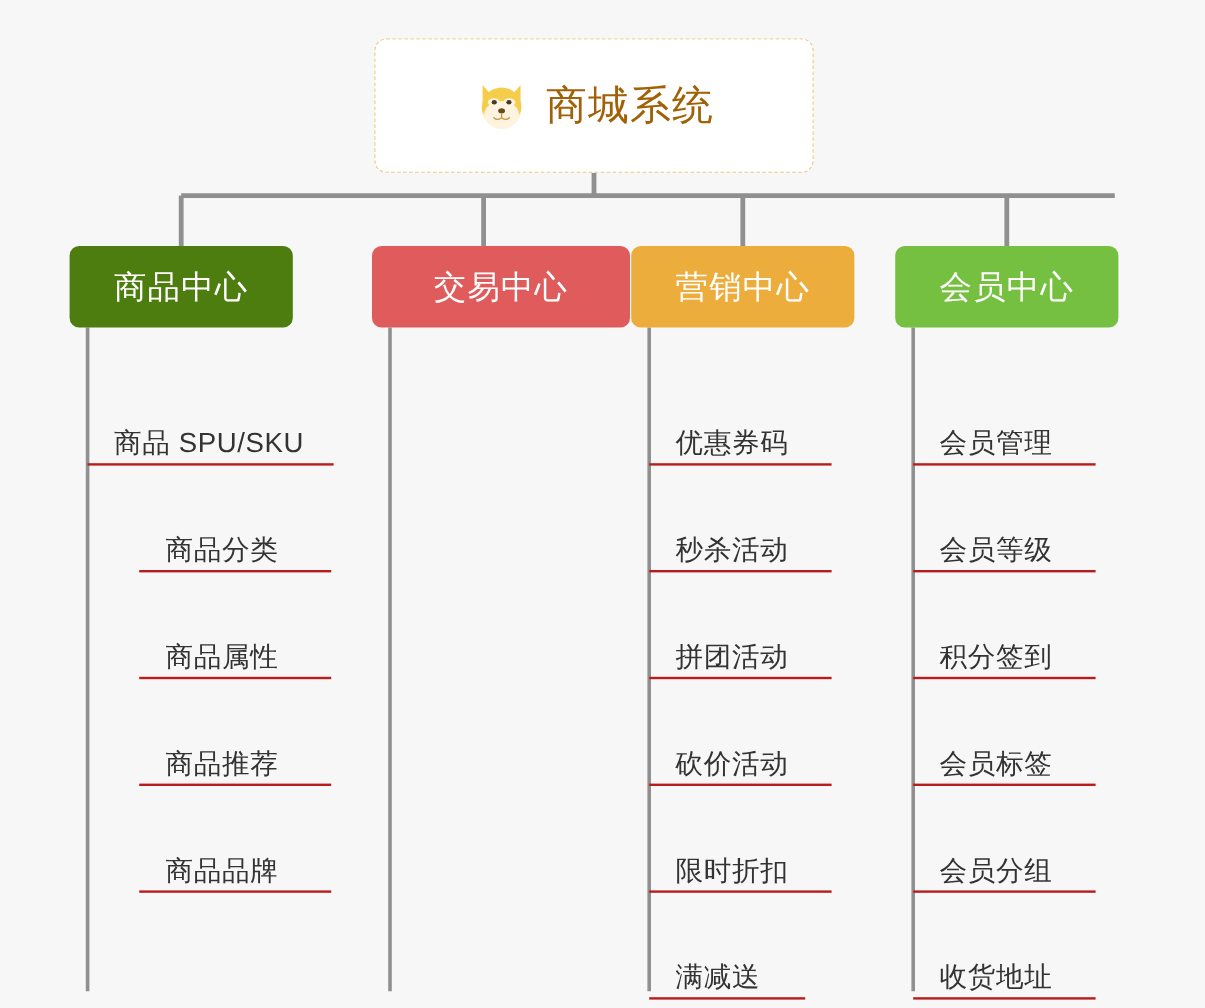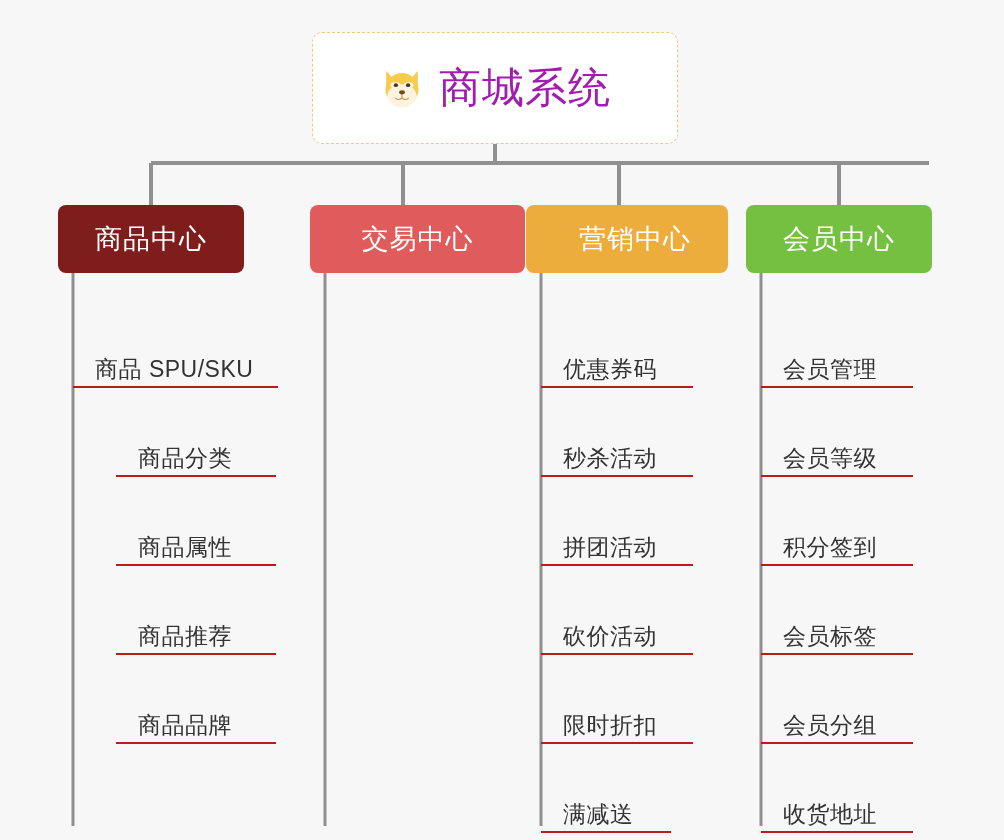--- a/index.html
+++ b/index.html
@@ -36,23 +36,23 @@
     justify-content: center;
     gap: 14px;
   }
   .root-emoji {
     width: 46px;
     height: 46px;
     position: relative;
     flex: 0 0 auto;
   }
   .root-title {
-    font-size: 42px;
+    font-size: 34px;
     line-height: 1;
-    color: #a21caf;
+    color: #a16207;
     letter-spacing: 1px;
     white-space: nowrap;
   }
 
   
   #connectors {
     position: absolute;
     left: 0;
     top: 0;
     width: 1004px;
@@ -147,21 +147,21 @@
       <ellipse cx="41" cy="28" rx="7" ry="4.5" fill="#fdf3df"></ellipse>
       <ellipse cx="23.5" cy="28" rx="3" ry="2.6" fill="#4a3a22"></ellipse>
       <ellipse cx="40.5" cy="28" rx="3" ry="2.6" fill="#4a3a22"></ellipse>
       <ellipse cx="32" cy="38" rx="4" ry="3" fill="#6b4a1f"></ellipse>
       <path d="M32 41 L32 46 M32 46 q-5 4 -9 0 M32 46 q5 4 9 0" stroke="#c89a46" stroke-width="1.6" fill="none" stroke-linecap="round"></path>
     </svg>
     <span class="root-title">商城系统</span>
   </div>
 
   <div class="column col-0">
-    <div class="cat-header" style="background: #7f1d1d;">
+    <div class="cat-header" style="background: #4d7c0f;">
       <span>商品中心</span>
     </div>
     <div class="leaf-list">
       <div class="leaf-item w-xl">
           <span class="leaf-label">商品 SPU/SKU</span>
         </div>
       <div class="leaf-item w-lg">
           <span class="leaf-label">商品分类</span>
         </div>
       <div class="leaf-item w-lg">
@@ -176,21 +176,21 @@
     </div>
   </div>
 
   <div class="column col-1">
     <div class="cat-header" style="background: rgb(224, 92, 92);">
       <span>交易中心</span>
     </div>
   </div>
 
   <div class="column col-2">
-    <div class="cat-header" style="background: rgb(237, 173, 60); padding-left: 16px;">
+    <div class="cat-header" style="background: rgb(237, 173, 60);">
       <span>营销中心</span>
     </div>
     <div class="leaf-list">
       <div class="leaf-item w-md">
           <span class="leaf-label">优惠券码</span>
         </div>
       <div class="leaf-item w-md">
           <span class="leaf-label">秒杀活动</span>
         </div>
       <div class="leaf-item w-md">

